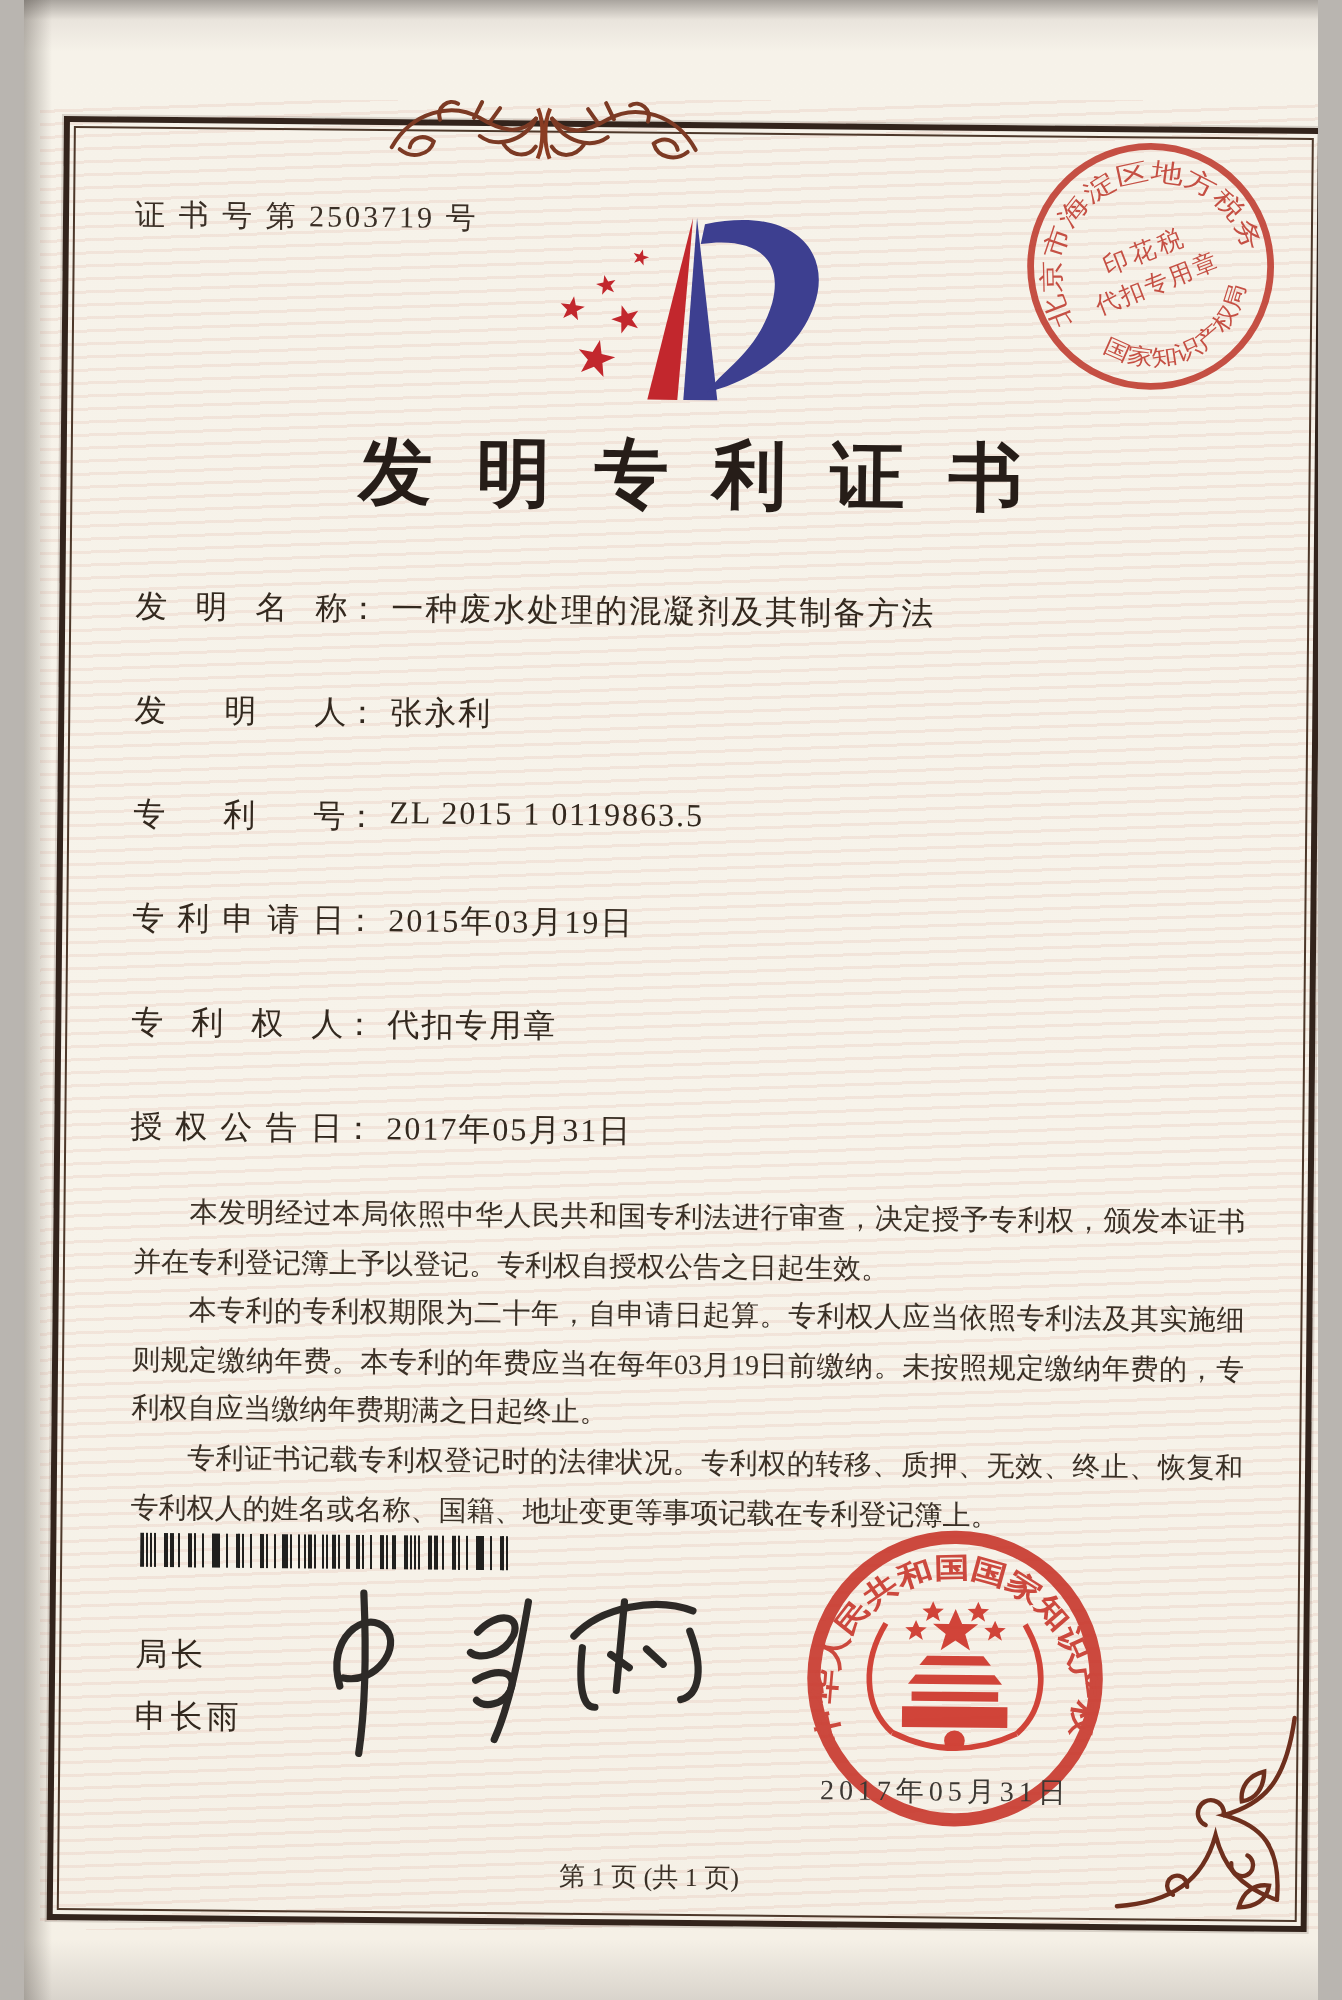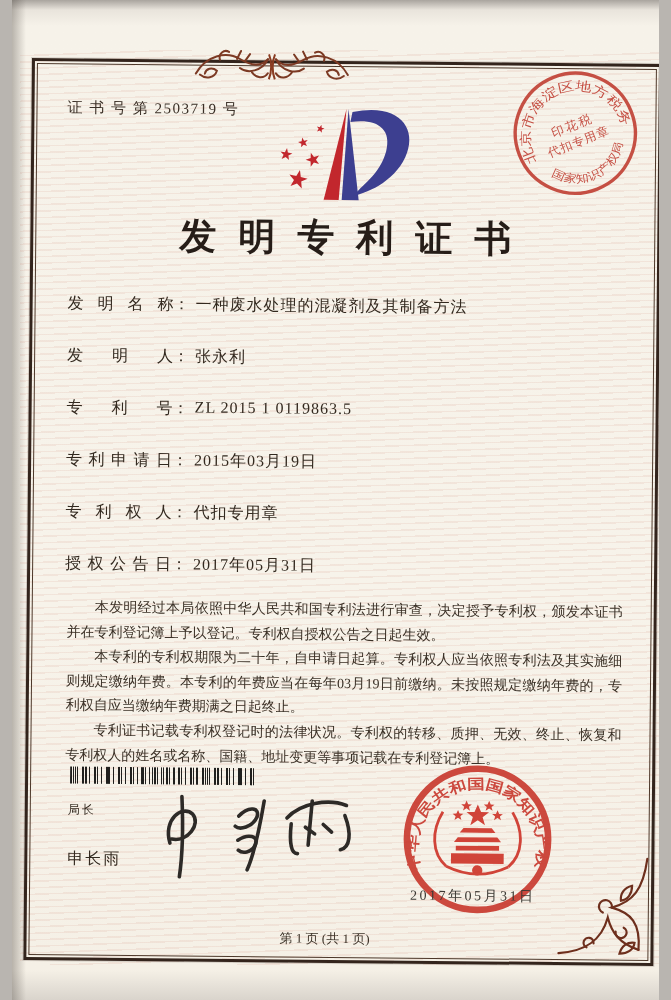--- a/index.html
+++ b/index.html
@@ -24,21 +24,21 @@
   .field-row{height:22px;margin-bottom:30px;white-space:nowrap;}
   .field-label{display:inline-block;width:106px;text-align:justify;text-align-last:justify;vertical-align:top;}
   .field-colon{display:inline-block;vertical-align:top;}
   .field-value{display:inline-block;vertical-align:top;letter-spacing:1px;margin-left:6px;}
   .body-text{left:37px;top:534px;width:556px;color:#3a3026;font-size:14px;line-height:24.6px;text-align:justify;}
   .body-text p{margin:0;text-indent:2em;}
   .barcode{left:42px;top:705px;width:186px;height:17px;
       background:
         repeating-linear-gradient(90deg,#20201e 0 2px,transparent 2px 3px,#20201e 3px 4px,transparent 4px 7px,#20201e 7px 8px,transparent 8px 12px),
         repeating-linear-gradient(90deg,transparent 0 5px,#20201e 5px 6px,transparent 6px 11px);}
-  .director-title{left:40px;top:740px;font-size:12px;color:#33291f;letter-spacing:2px;}
+  .director-title{left:40px;top:756px;font-size:16px;color:#33291f;letter-spacing:2px;}
   .director-name{left:40px;top:787px;font-size:16px;color:#33291f;letter-spacing:2px;text-align:center;}
   .signature{left:120px;top:718px;width:225px;height:105px;}
   .office-seal{left:370px;top:694px;width:160px;height:160px;opacity:.9;}
   .issue-date{left:383px;top:822px;font-size:14px;letter-spacing:2.5px;color:#3c3833;z-index:5;}
   .footer{left:0;right:0;top:866px;text-align:center;font-size:13px;color:#3a3026;transform:translateX(-14px);}
   .ornament-top{left:155px;top:-19px;width:164px;height:44px;}
   .corner-flourish{left:527px;top:789px;width:98px;height:107px;}
   svg text{font-family:"Liberation Serif","DejaVu Serif",serif;}
 </style>
 </head>

